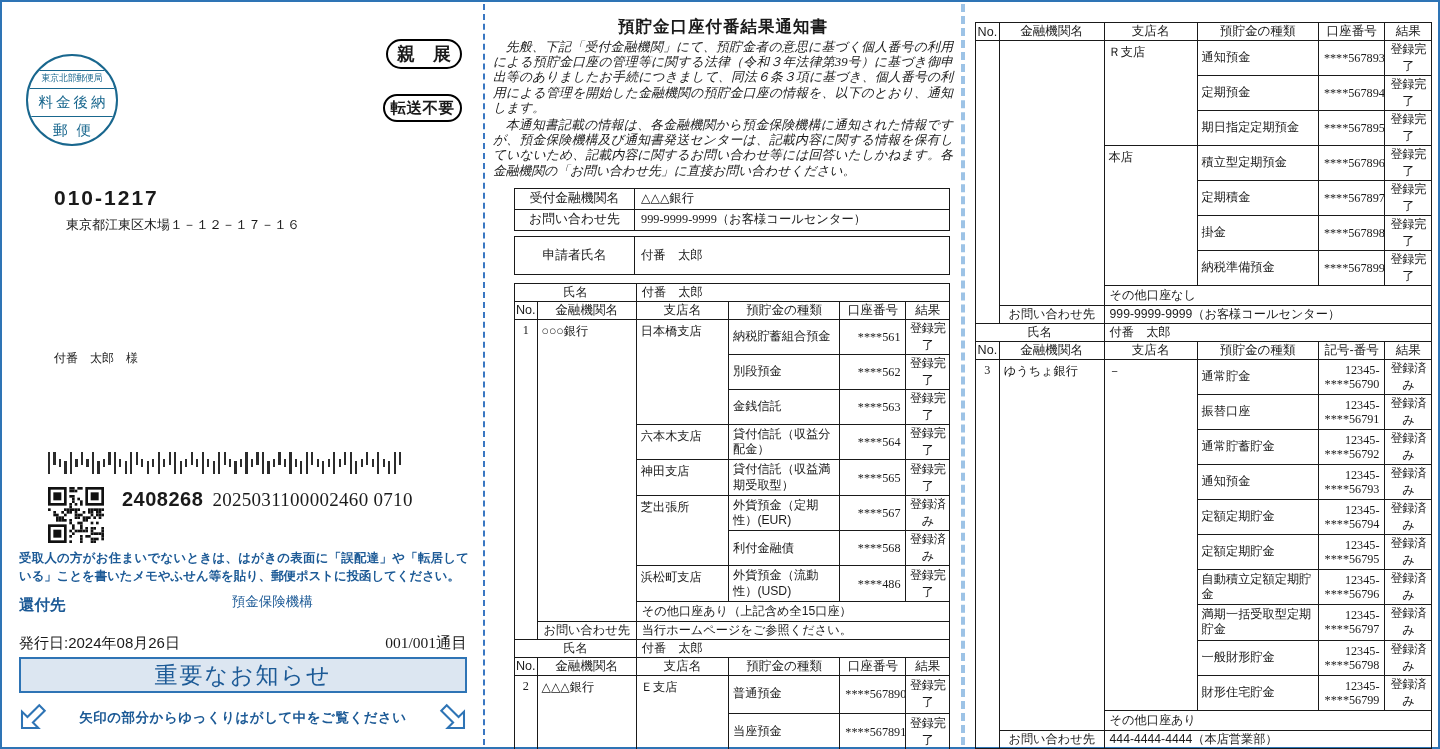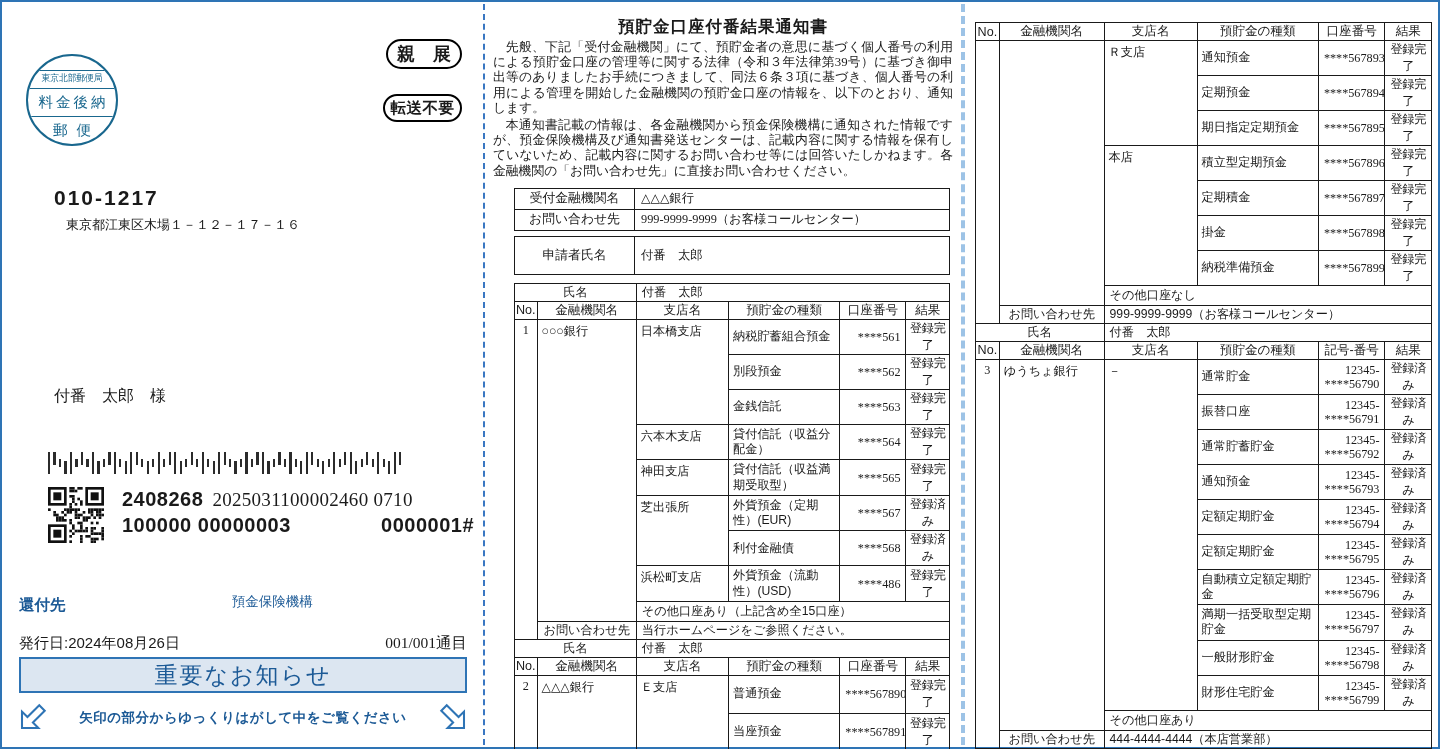--- a/index.html
+++ b/index.html
@@ -27,21 +27,21 @@
   .stamp .chord{position:absolute;left:0;right:0;height:0;border-top:1.5px solid var(--stamp);}
   .stamp .ch1{top:14px;} .stamp .ch2{top:32px;} .stamp .ch3{top:60px;}
   .stamp .office{position:absolute;top:16px;left:0;right:0;text-align:center;font-size:9.5px;transform:scaleX(.92);}
   .stamp .l1{position:absolute;top:37px;left:0;right:0;text-align:center;font-size:14.5px;letter-spacing:3px;text-indent:3px;}
   .stamp .l2{position:absolute;top:65px;left:0;right:0;text-align:center;font-size:14.5px;letter-spacing:9px;text-indent:9px;}
   .badge{position:absolute;border:2px solid #000;border-radius:15px;font-weight:bold;text-align:center;background:#fff;}
   .badge-oya{left:384px;top:37px;width:76px;height:30px;font-size:18px;line-height:26px;}
   .badge-tenso{left:381px;top:92px;width:79px;height:28px;font-size:15.5px;line-height:24px;letter-spacing:.5px;}
   .postcode{position:absolute;left:52px;top:184px;font-size:21px;font-weight:bold;letter-spacing:2px;}
   .addr{position:absolute;left:52px;top:214px;font-size:13px;margin-left:12px;}
-  .recipient{position:absolute;left:52px;top:384px;font-size:16px;}
+  .recipient{position:absolute;left:52px;top:348px;font-size:12px;}
   .barcode{position:absolute;left:46px;top:450px;width:376px;height:22px;display:flex;align-items:stretch;}
   .barcode i{display:block;width:2.2px;margin-right:3.3px;background:#2b2b2b;}
   .barcode i.b1{height:22px;align-self:stretch;}
   .barcode i.b2{height:13px;align-self:flex-start;}
   .barcode i.b3{height:13px;align-self:flex-end;}
   .barcode i.b0{height:8px;align-self:center;}
   .qr{position:absolute;left:46px;top:485px;width:56px;height:56px;}
   .codes{position:absolute;left:120px;top:486px;width:352px;}
   .codes .row1{display:flex;align-items:baseline;gap:9px;}
   .codes .row2{display:flex;justify-content:space-between;margin-top:3px;}
@@ -61,21 +61,21 @@
   .banner span{font-family:"Liberation Serif","DejaVu Serif",serif;font-size:23px;color:var(--text-blue);letter-spacing:2px;}
   .peelrow{position:absolute;left:12px;top:698px;width:458px;display:flex;align-items:center;justify-content:space-between;}
   .peelrow .ptext{color:var(--text-blue);font-weight:bold;font-size:13.5px;letter-spacing:.5px;}
   .peelrow svg{display:block;}
 
   
   .mid-inner{padding:14px 8px 0 8px;}
   .doc-title{text-align:center;font-family:"Liberation Serif","DejaVu Serif",serif;font-weight:bold;
              font-size:16.5px;letter-spacing:1px;}
   .para{font-family:"Liberation Serif","DejaVu Serif",serif;font-size:12.8px;line-height:15.2px;
-        text-align:justify;text-indent:1em;margin-top:2px;}
+        text-align:justify;text-indent:1em;margin-top:2px;font-style:italic;}
   .midtables{margin:9px 3px 0 21px;}
   table.info{width:100%;border-collapse:collapse;table-layout:fixed;}
   table.info td{border:1.5px solid #1a1a1a;font-size:12.8px;vertical-align:middle;}
   table.info .ilabel{width:120px;text-align:center;}
   table.info .ival{padding-left:6px;font-family:"Liberation Serif","DejaVu Serif",serif;font-size:12.3px;}
   table.info tr{height:21px;}
   table.info.applicant{margin-top:5px;}
   table.info.applicant tr{height:38px;}
 
   
@@ -310,25 +310,22 @@
         <rect x="16" y="2" width="3" height="3" fill="#111"></rect>
         <rect x="0" y="14" width="7" height="7" fill="#111"></rect>
         <rect x="1" y="15" width="5" height="5" fill="#fff"></rect>
         <rect x="2" y="16" width="3" height="3" fill="#111"></rect>
       </svg>
     <div class="codes">
       <div class="row1">
         <span class="n-bold">2408268</span>
         <span class="n-serif">2025031100002460 0710</span>
       </div>
-      <div class="row2">
-        <span class="n-bold">100000 00000003</span>
-        <span class="n-bold">0000001#</span>
-      </div>
-    </div>
+    </div>
+    <div class="notice">受取人の方がお住まいでないときは、はがきの表面に「誤配達」や「転居している」ことを書いたメモやふせん等を貼り、郵便ポストに投函してください。</div>
     <div class="returnblk">
       <span class="rlabel">還付先</span>
       <span class="rlines">
         <div class="rline2">預金保険機構</div>
       </span>
     </div>
     <div class="issuerow">
       <span class="issuedate">発行日:2024年08月26日</span>
       <span class="copies">001/001通目</span>
     </div>

